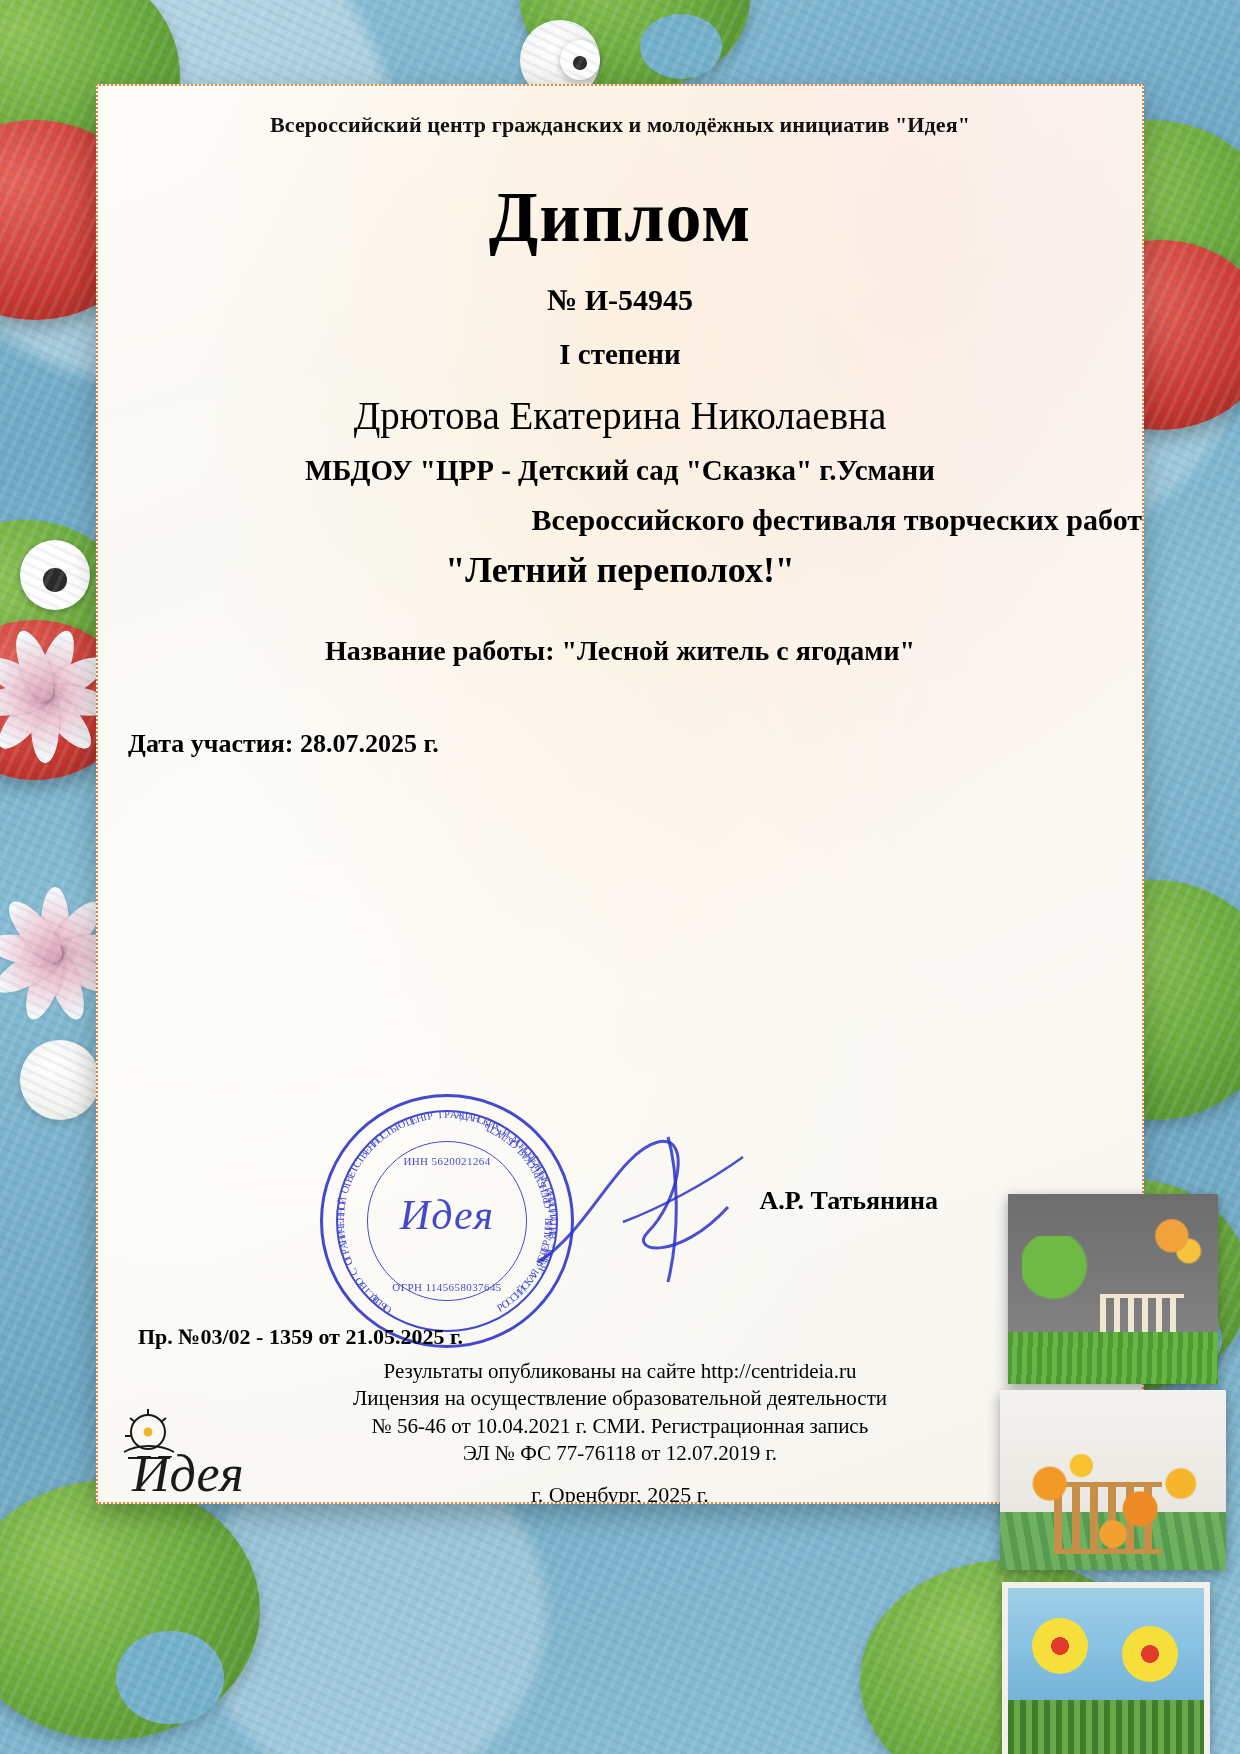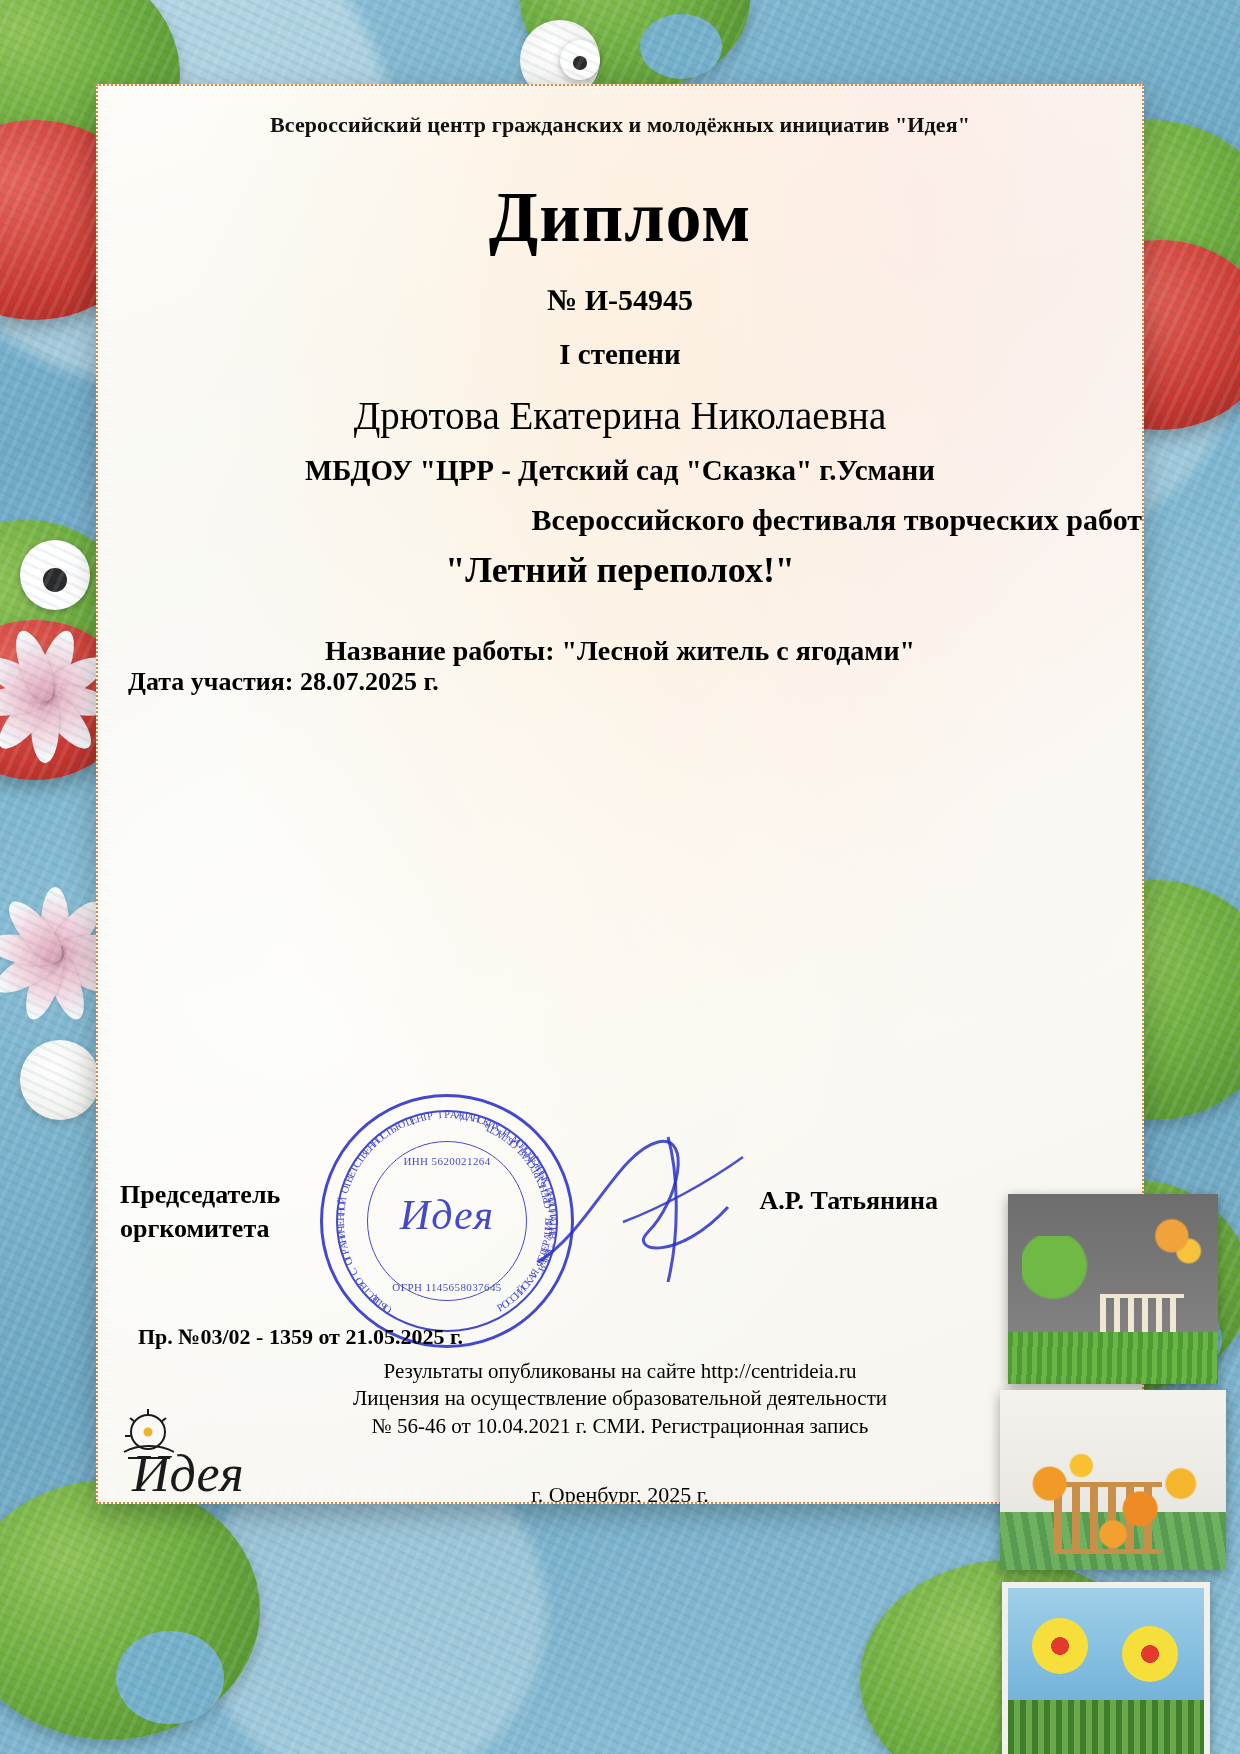--- a/index.html
+++ b/index.html
@@ -197,20 +197,21 @@
   }
   .work-title {
     text-align: center;
     font-weight: bold;
     font-size: 28px;
     margin-top: 44px;
   }
   .part-date {
     font-weight: bold;
     font-size: 26px;
+    margin-top: 62px;
     padding-left: 30px;
   }
 
   
   .sign-row {
     position: absolute;
     left: 22px;
     top: 1058px;
     width: 1000px;
     height: 130px;
@@ -492,24 +493,20 @@
     <div class="num">№ И-54945</div>
     <div class="degree">I степени</div>
     <div class="person">Дрютова Екатерина Николаевна</div>
     <div class="institution">МБДОУ "ЦРР - Детский сад "Сказка" г.Усмани</div>
     <div class="event">Всероссийского фестиваля творческих работ</div>
     <div class="event-name">"Летний переполох!"</div>
     <div class="work-title">Название работы: "Лесной житель с ягодами"</div>
     <div class="part-date">Дата участия: 28.07.2025 г.</div>
 
     <div class="sign-row">
-      <div class="sign-left">
-        <div>Председатель</div>
-        <div>оргкомитета</div>
-      </div>
       <div class="sign-right">А.Р. Татьянина</div>
     </div>
 
     <div class="stamp">
       <div class="ring2"></div>
       <div class="ring3"></div>
       <div class="arc" id="stamp-arc-top">
           <span style="transform: rotate(-148deg) translate(0px, -112px) rotate(0deg);">О</span>
           <span style="transform: rotate(-144.949deg) translate(0px, -112px) rotate(0deg);">Б</span>
           <span style="transform: rotate(-141.898deg) translate(0px, -112px) rotate(0deg);">Щ</span>
@@ -653,20 +650,21 @@
       <path d="M140 25 C150 60 152 120 140 170" fill="none" stroke="#2a31c8" stroke-width="3" opacity="0.85"></path>
       <path d="M95 110 C135 95 180 70 215 45" fill="none" stroke="#2a31c8" stroke-width="2.5" opacity="0.85"></path>
     </svg>
 
     <div class="protocol">Пр. №03/02 - 1359 от 21.05.2025 г.</div>
 
     <div class="footer">
       <div>Результаты опубликованы на сайте http://centrideia.ru</div>
       <div>Лицензия на осуществление образовательной деятельности</div>
       <div>№ 56-46 от 10.04.2021 г. СМИ. Регистрационная запись</div>
+      <div>ЭЛ № ФС 77-76118 от 12.07.2019 г.</div>
     </div>
 
     <div class="city">г. Оренбург, 2025 г.</div>
 
     <div class="logo">
       <svg width="190" height="110" viewBox="0 0 190 110">
         <circle cx="32" cy="30" r="17" fill="none" stroke="#1a1a1a" stroke-width="2"></circle>
         <circle cx="32" cy="30" r="4.5" fill="#f0b429"></circle>
         <g stroke="#1a1a1a" stroke-width="2">
           <line x1="32" y1="7" x2="32" y2="13"></line>

